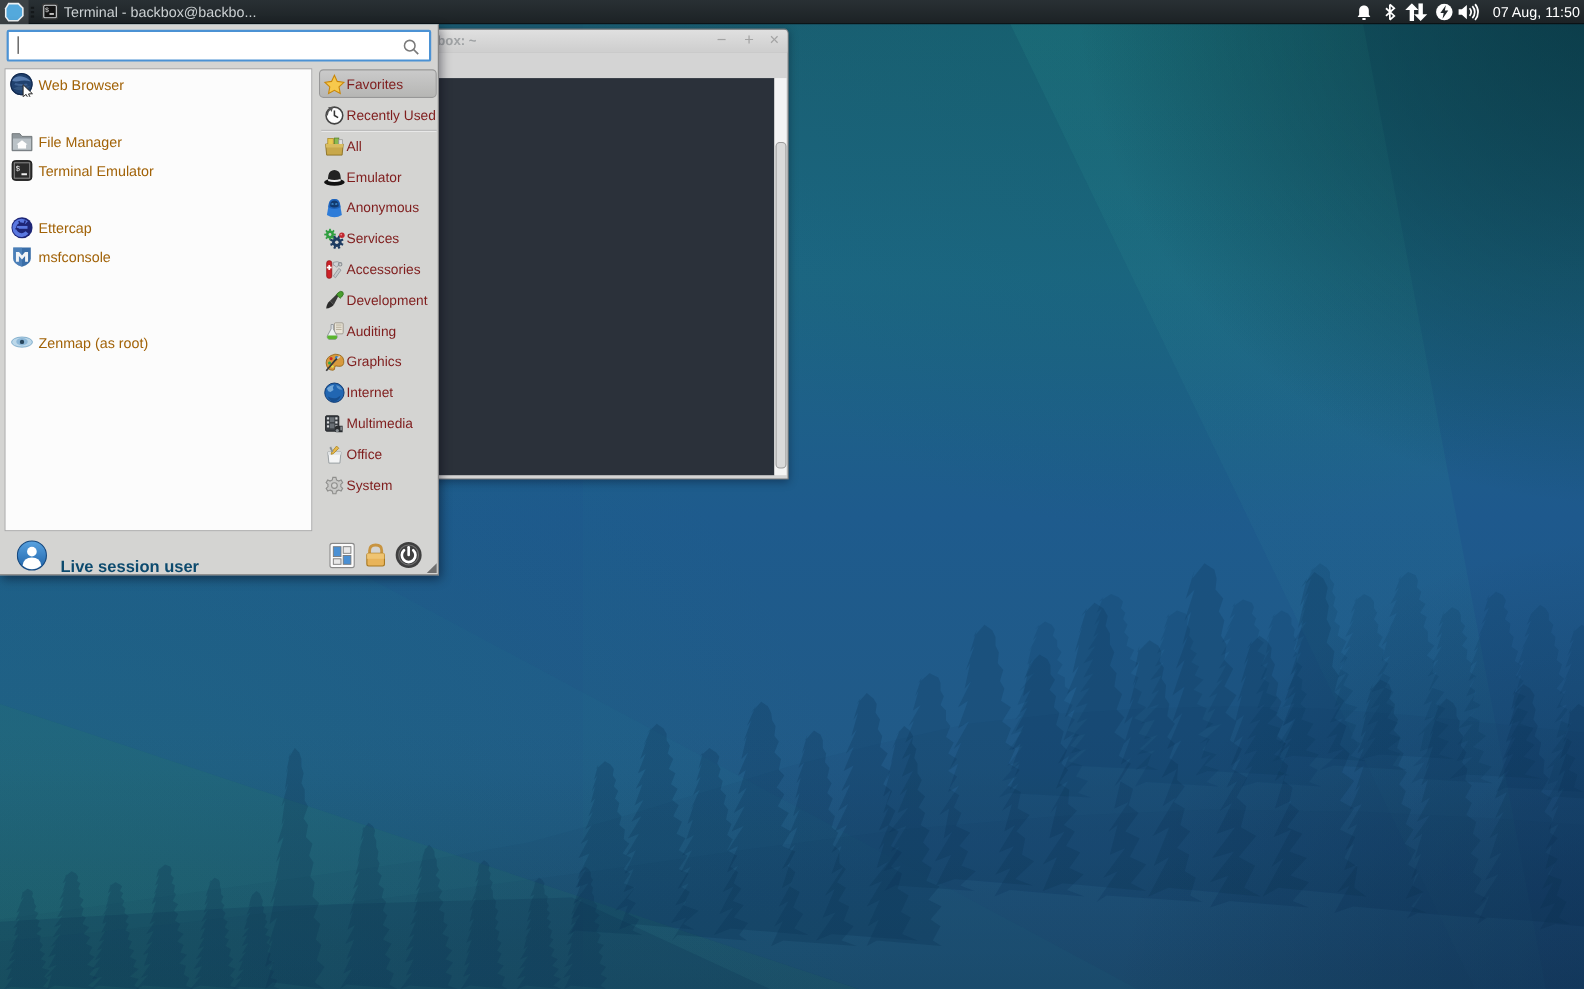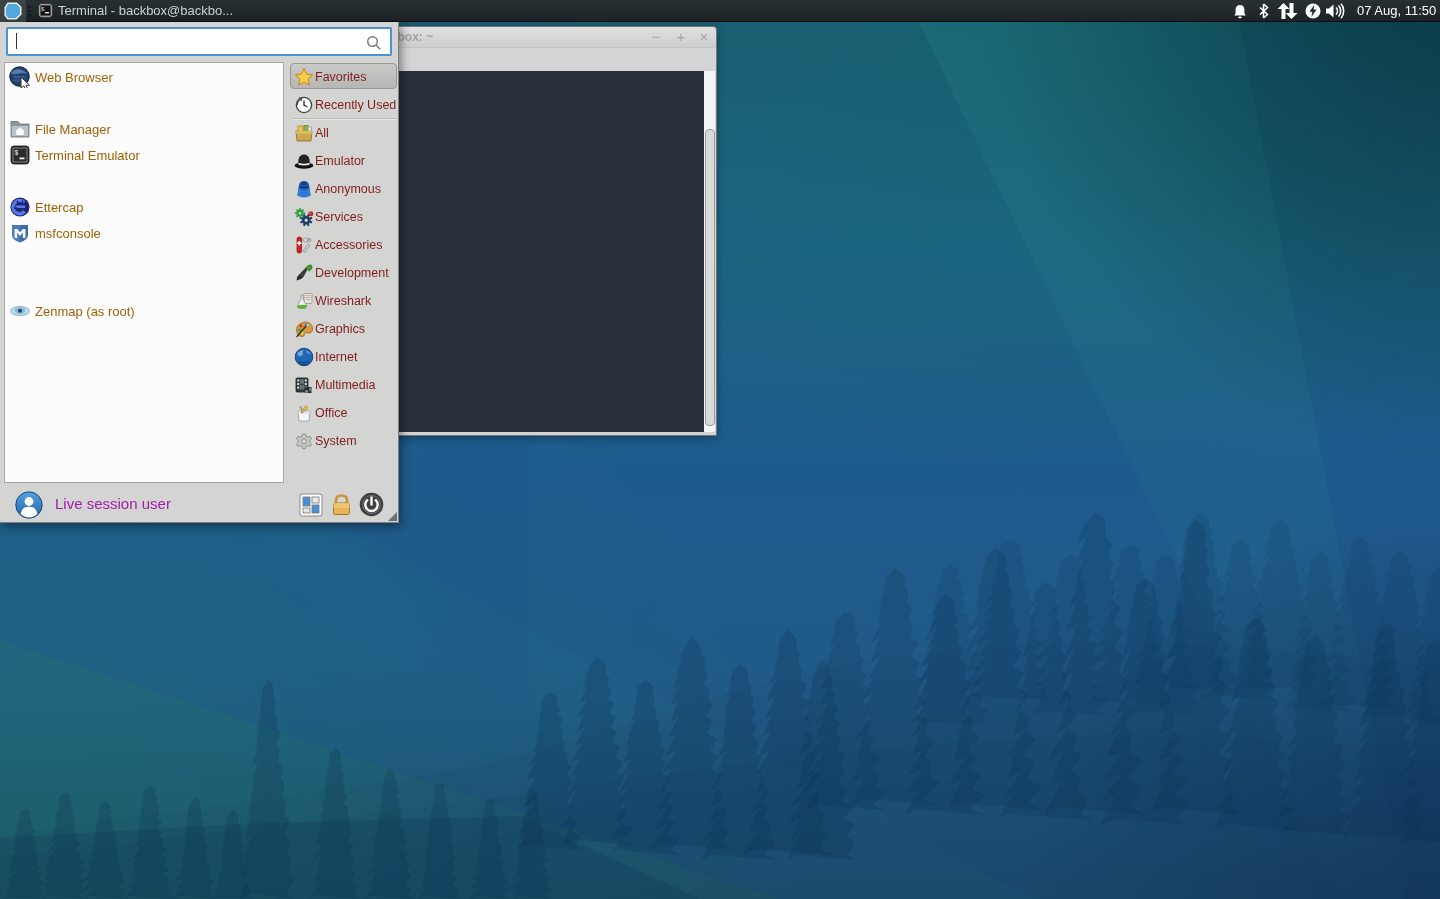--- a/index.html
+++ b/index.html
@@ -39,21 +39,21 @@
   .aicon{position:absolute;left:4px;top:2px;width:22px;height:22px;}
   .atext{position:absolute;left:30px;top:6px;font-size:13px;color:#a16207;white-space:nowrap;}
   .crow{position:absolute;left:290px;width:108px;height:28px;}
   .cicon{position:absolute;left:4px;top:4px;width:20px;height:20px;}
   .ctext{position:absolute;left:25px;top:7px;font-size:12.5px;color:#7f1d1d;white-space:nowrap;}
   #fav{position:absolute;left:290px;top:41px;width:107px;height:26px;
     background:linear-gradient(#cacaca,#b6b6b4);border:1px solid #979797;
     border-radius:4px;box-sizing:border-box;}
   #csep{position:absolute;left:292px;top:96px;width:105px;height:1px;background:#b8b8b8;border-bottom:1px solid #e8e8e8;}
   #bbar{position:absolute;left:0;top:461px;width:399px;height:40px;}
-  #uname{position:absolute;left:55px;top:12px;font-size:15px;font-weight:normal;color:#a21caf;}
+  #uname{position:absolute;left:55px;top:24px;font-size:15px;font-weight:bold;color:#0c4a6e;}
   #grip{position:absolute;right:1px;bottom:1px;width:0;height:0;
     border-left:9px solid transparent;border-bottom:9px solid #6f6f6f;}
 </style>
 </head>
 <body>
 <div id="root">
   <div id="wall"><svg width="1440" height="899" viewBox="0 0 1440 899">
 <defs>
 <linearGradient id="sky" x1="0" y1="0" x2="0" y2="1">
 <stop offset="0" stop-color="#1a5c72"></stop>
@@ -362,21 +362,21 @@
         </svg>
         <span class="ctext">Development</span>
       </div>
 <div class="crow" style="top:265px">
         <svg class="cicon" width="20" height="20" viewBox="0 0 20 20">
           <rect x="10" y="2.5" width="8" height="10" rx="1" fill="#e9e4d8" stroke="#9a9488" stroke-width="0.8"></rect>
           <path d="M11.5,4.5 L16.5,4.5 M11.5,6.5 L16.5,6.5 M11.5,8.5 L16.5,8.5" stroke="#b0a894" stroke-width="0.8"></path>
           <path d="M7,4 L9,4 L9,8 L12.5,14.5 Q13,16.5 11,17.5 L5,17.5 Q3,16.5 3.5,14.5 L7,8 Z" fill="#eef2f4" fill-opacity="0.9" stroke="#8a9094" stroke-width="0.8"></path>
           <path d="M4.2,14 L11.8,14 L12.5,15.2 Q12.8,16.8 11,17.5 L5,17.5 Q3.2,16.8 3.5,15.2 Z" fill="#5ab52f"></path>
         </svg>
-        <span class="ctext">Wireshark</span>
+        <span class="ctext">Auditing</span>
       </div>
 <div class="crow" style="top:293px">
         <svg class="cicon" width="20" height="20" viewBox="0 0 20 20">
           <path d="M10.5,3 Q18,3 18.5,9 Q19,14.5 14,14 L11.5,13.7 Q10,13.6 10.3,15.2 Q10.6,17.5 8.5,17.6 Q3,17.5 2.5,11 Q2.2,5 10.5,3 Z" fill="#d89a3e" stroke="#9a6a1a" stroke-width="0.8"></path>
           <circle cx="7" cy="7" r="1.4" fill="#cc2a2a"></circle>
           <circle cx="12" cy="6" r="1.4" fill="#2a7ccc"></circle>
           <circle cx="5.6" cy="11" r="1.4" fill="#2aa84a"></circle>
           <circle cx="8.2" cy="14.2" r="1.2" fill="#e8e24a"></circle>
           <path d="M2,17.5 L10,8 L12,6.5 L13,7.5 L11,9.5 L3.2,18.5 Z" fill="#3a3a3a"></path>
           <path d="M12,6.5 L14.5,4.5 L15.5,5.5 L13,7.5 Z" fill="#c8c8c8"></path>

